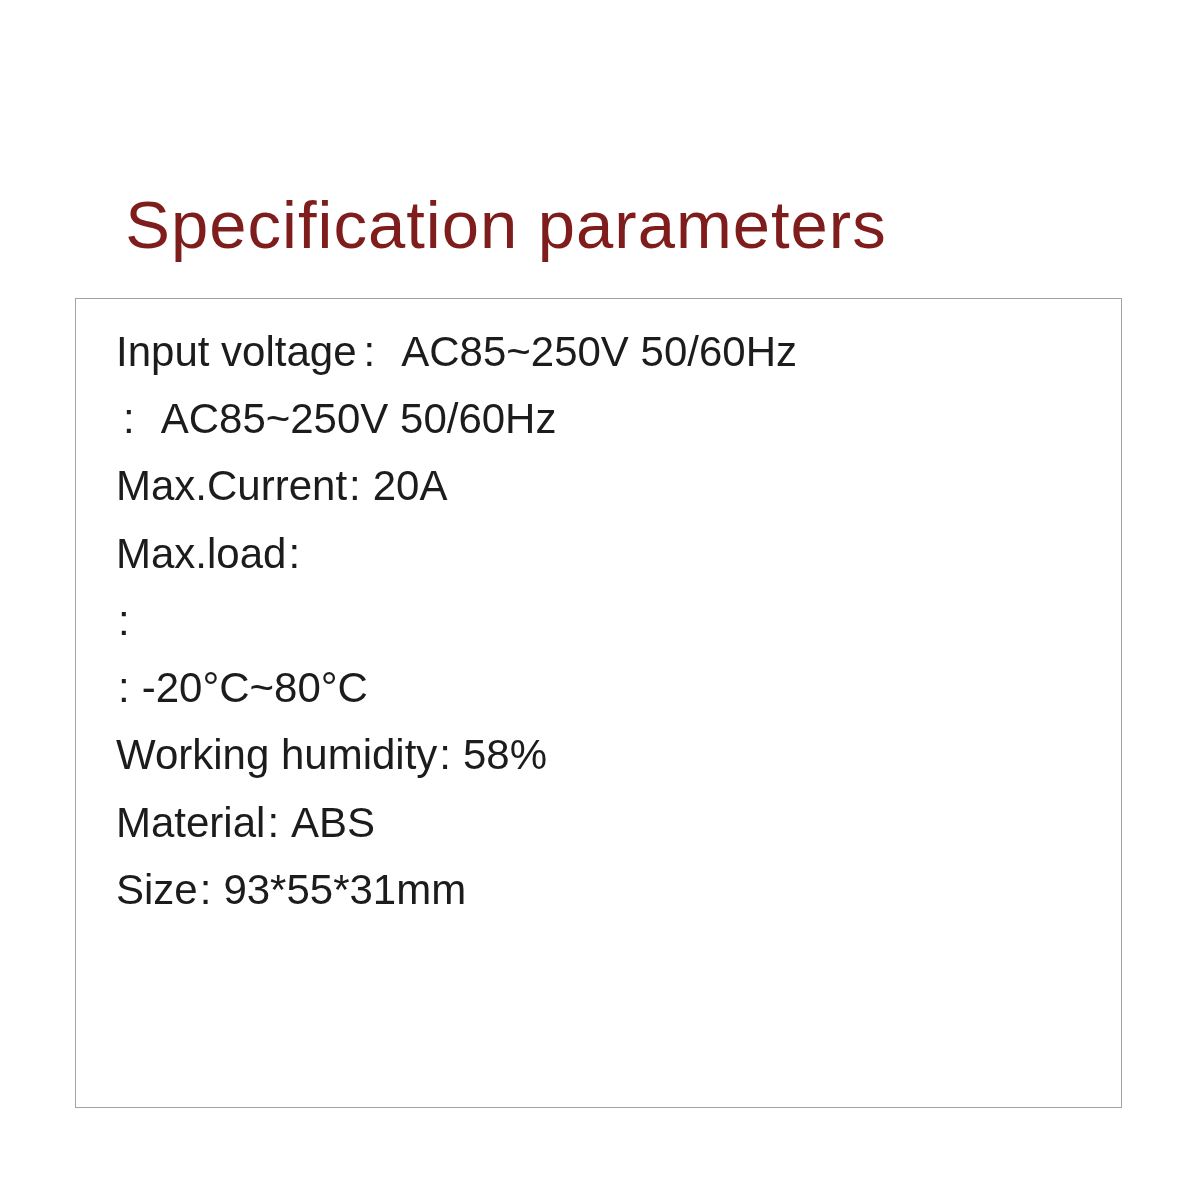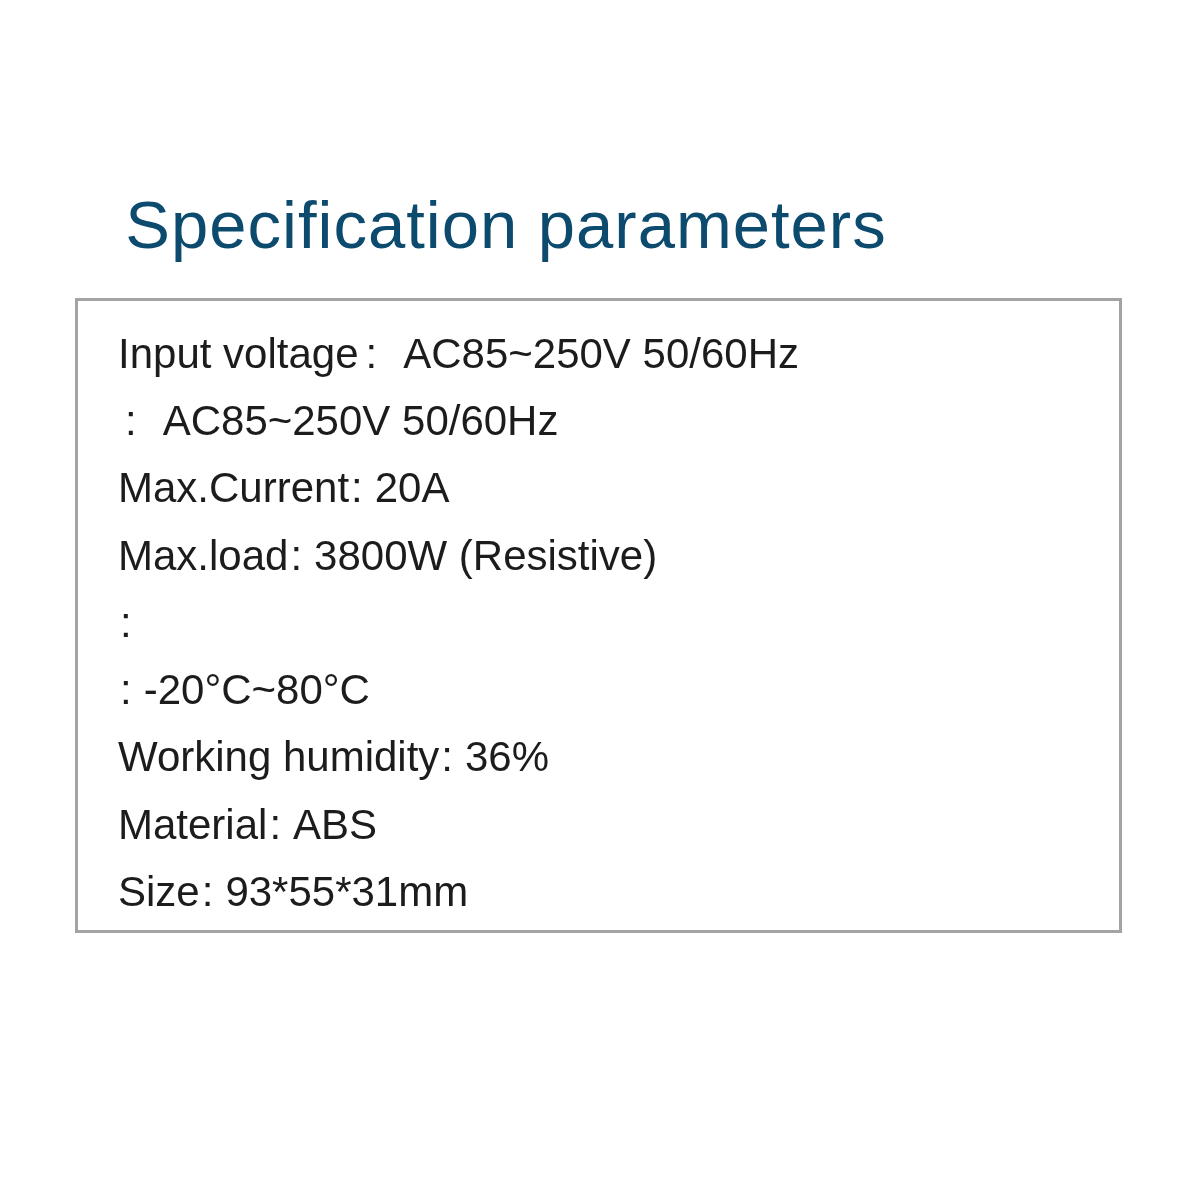--- a/index.html
+++ b/index.html
@@ -16,29 +16,29 @@
   .page-title {
     position: absolute;
     top: 186px;
     left: 0;
     width: 1012px;
     margin: 0;
     text-align: center;
     font-size: 67px;
     font-weight: 400;
     letter-spacing: 1px;
-    color: #0c4a6e;
+    color: #7f1d1d;
   }
   .spec-box {
     position: absolute;
     left: 75px;
     top: 298px;
     width: 1047px;
-    height: 635px;
-    border: 3px solid #a3a3a3;
+    height: 810px;
+    border: 1px solid #a3a3a3;
     box-sizing: border-box;
     padding: 19px 18px 0 40px;
   }
   .spec-row {
     height: 67.3px;
     display: flex;
     align-items: center;
     font-size: 42px;
     white-space: nowrap;
     color: #1c1c1c;
@@ -68,36 +68,35 @@
 
   <div class="spec-row">
     <span class="spec-label">Max.Current</span>
       <span class="spec-colon">:</span>
       <span class="spec-value">20A</span>
   </div>
 
   <div class="spec-row">
     <span class="spec-label">Max.load</span>
       <span class="spec-colon">:</span>
-      <span class="spec-value">3800W (Resistive)</span>
   </div>
 
   <div class="spec-row">
       <span class="spec-colon">:</span>
   </div>
 
   <div class="spec-row">
       <span class="spec-colon">:</span>
       <span class="spec-value">-20°C~80°C</span>
   </div>
 
   <div class="spec-row">
     <span class="spec-label">Working humidity</span>
       <span class="spec-colon">:</span>
-      <span class="spec-value">36%</span>
+      <span class="spec-value">58%</span>
   </div>
 
   <div class="spec-row">
     <span class="spec-label">Material</span>
       <span class="spec-colon">:</span>
       <span class="spec-value">ABS</span>
   </div>
 
   <div class="spec-row">
     <span class="spec-label">Size</span>

